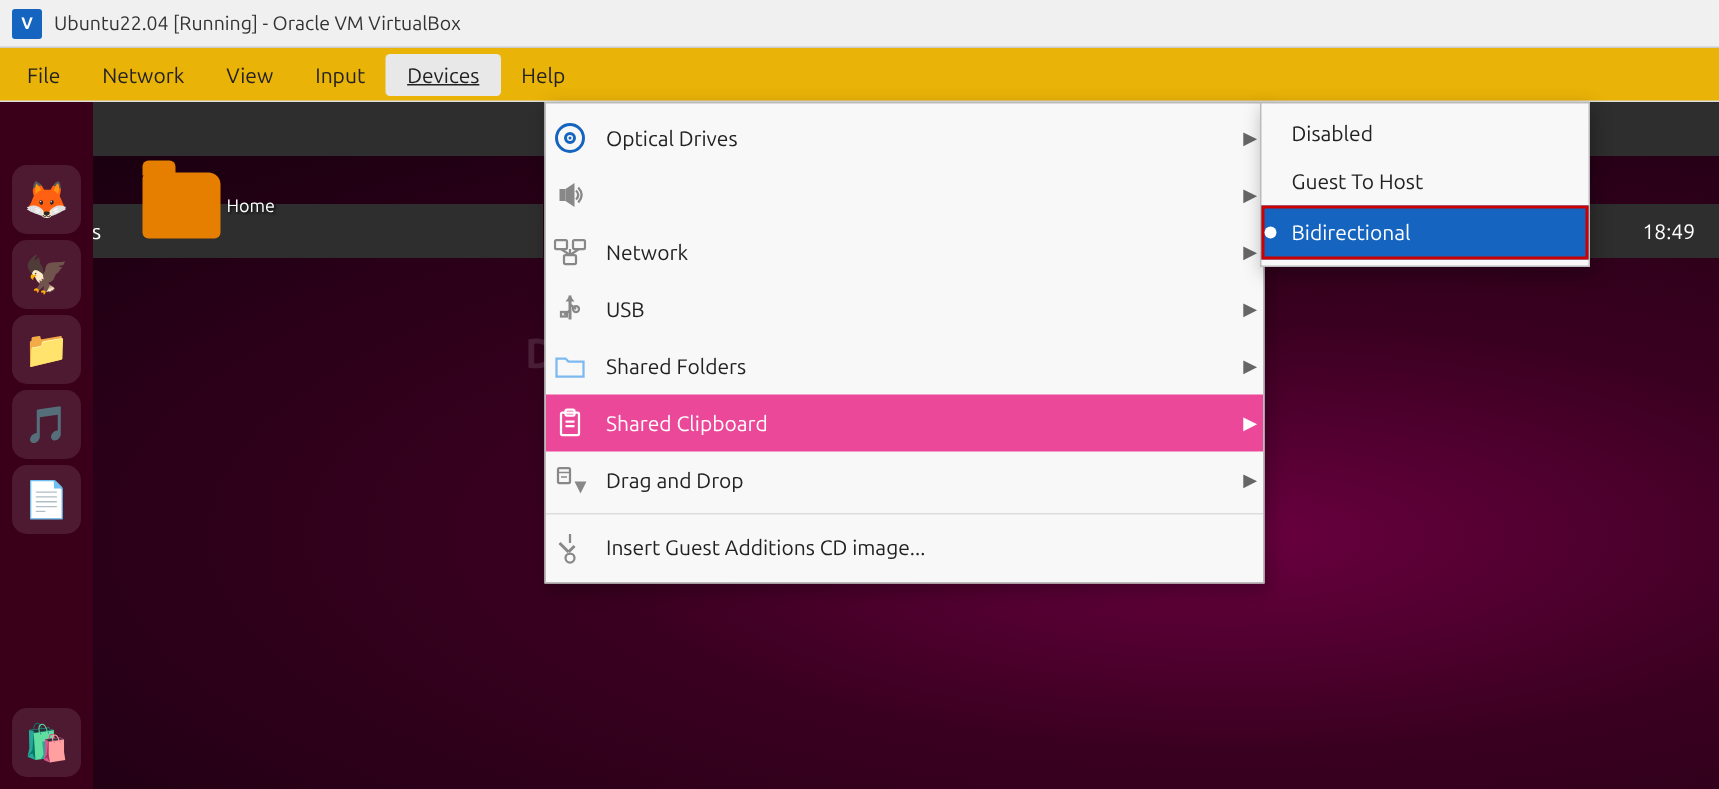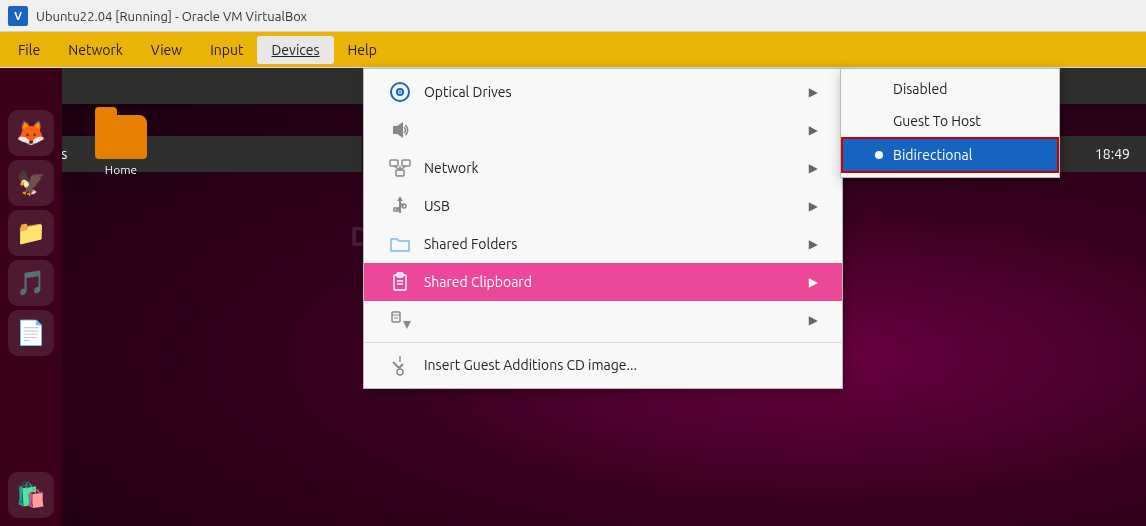--- a/index.html
+++ b/index.html
@@ -106,21 +106,21 @@
       background: #2e2e2e;
       z-index: 1;
     }
 
     
     #home-icon {
       position: absolute;
       top: 115px;
       left: 95px;
       display: flex;
-      flex-direction: column;
+      flex-direction: row;
       align-items: center;
       gap: 4px;
       cursor: pointer;
       z-index: 2;
     }
     .folder-icon-box {
       width: 52px;
       height: 44px;
       background: #e67e00;
       border-radius: 4px 8px 4px 4px;
@@ -155,21 +155,21 @@
       padding: 4px 0;
     }
     .menu-separator {
       height: 1px;
       background: #ddd;
       margin: 3px 0;
     }
     .dropdown-item {
       display: flex;
       align-items: center;
-      padding: 7px 24px;
+      padding: 7px 4px;
       cursor: pointer;
       position: relative;
       gap: 12px;
       font-size: 14px;
       color: #222;
     }
     .dropdown-item.highlighted {
       background: #ec4899;
       color: white;
     }
@@ -195,21 +195,21 @@
       width: 220px;
       background: #f8f8f8;
       border: 1px solid #bbb;
       box-shadow: 2px 4px 12px rgba(0,0,0,0.3);
       z-index: 101;
       padding: 4px 0;
     }
     .submenu-item {
       display: flex;
       align-items: center;
-      padding: 8px 32px;
+      padding: 8px 0;
       cursor: pointer;
       font-size: 14px;
       color: #222;
       gap: 10px;
     }
     .submenu-item.selected {
       background: #1565c0;
       color: white;
       border: 2px solid #cc0000;
     }
@@ -389,20 +389,21 @@
 
   <div class="dropdown-item">
     <div class="item-icon">
       <svg width="22" height="22" viewBox="0 0 22 22">
           <rect x="3" y="3" width="8" height="10" rx="1" fill="none" stroke="#888" stroke-width="1.5"></rect>
           <line x1="3" y1="6" x2="11" y2="6" stroke="#888" stroke-width="1"></line>
           <line x1="5" y1="9" x2="9" y2="9" stroke="#888" stroke-width="1"></line>
           <polygon points="14,12 22,12 18,20" fill="#888"></polygon>
         </svg>
     </div>
+    <span class="item-label">Drag and Drop</span>
     <span class="submenu-arrow">▶</span>
   </div>
 
   <div class="menu-separator"></div>
 
   <div class="dropdown-item">
     <div class="item-icon">
       <svg width="22" height="22" viewBox="0 0 22 22">
           <line x1="4" y1="8" x2="10" y2="14" stroke="#888" stroke-width="2"></line>
           <line x1="10" y1="14" x2="14" y2="10" stroke="#888" stroke-width="2"></line>

